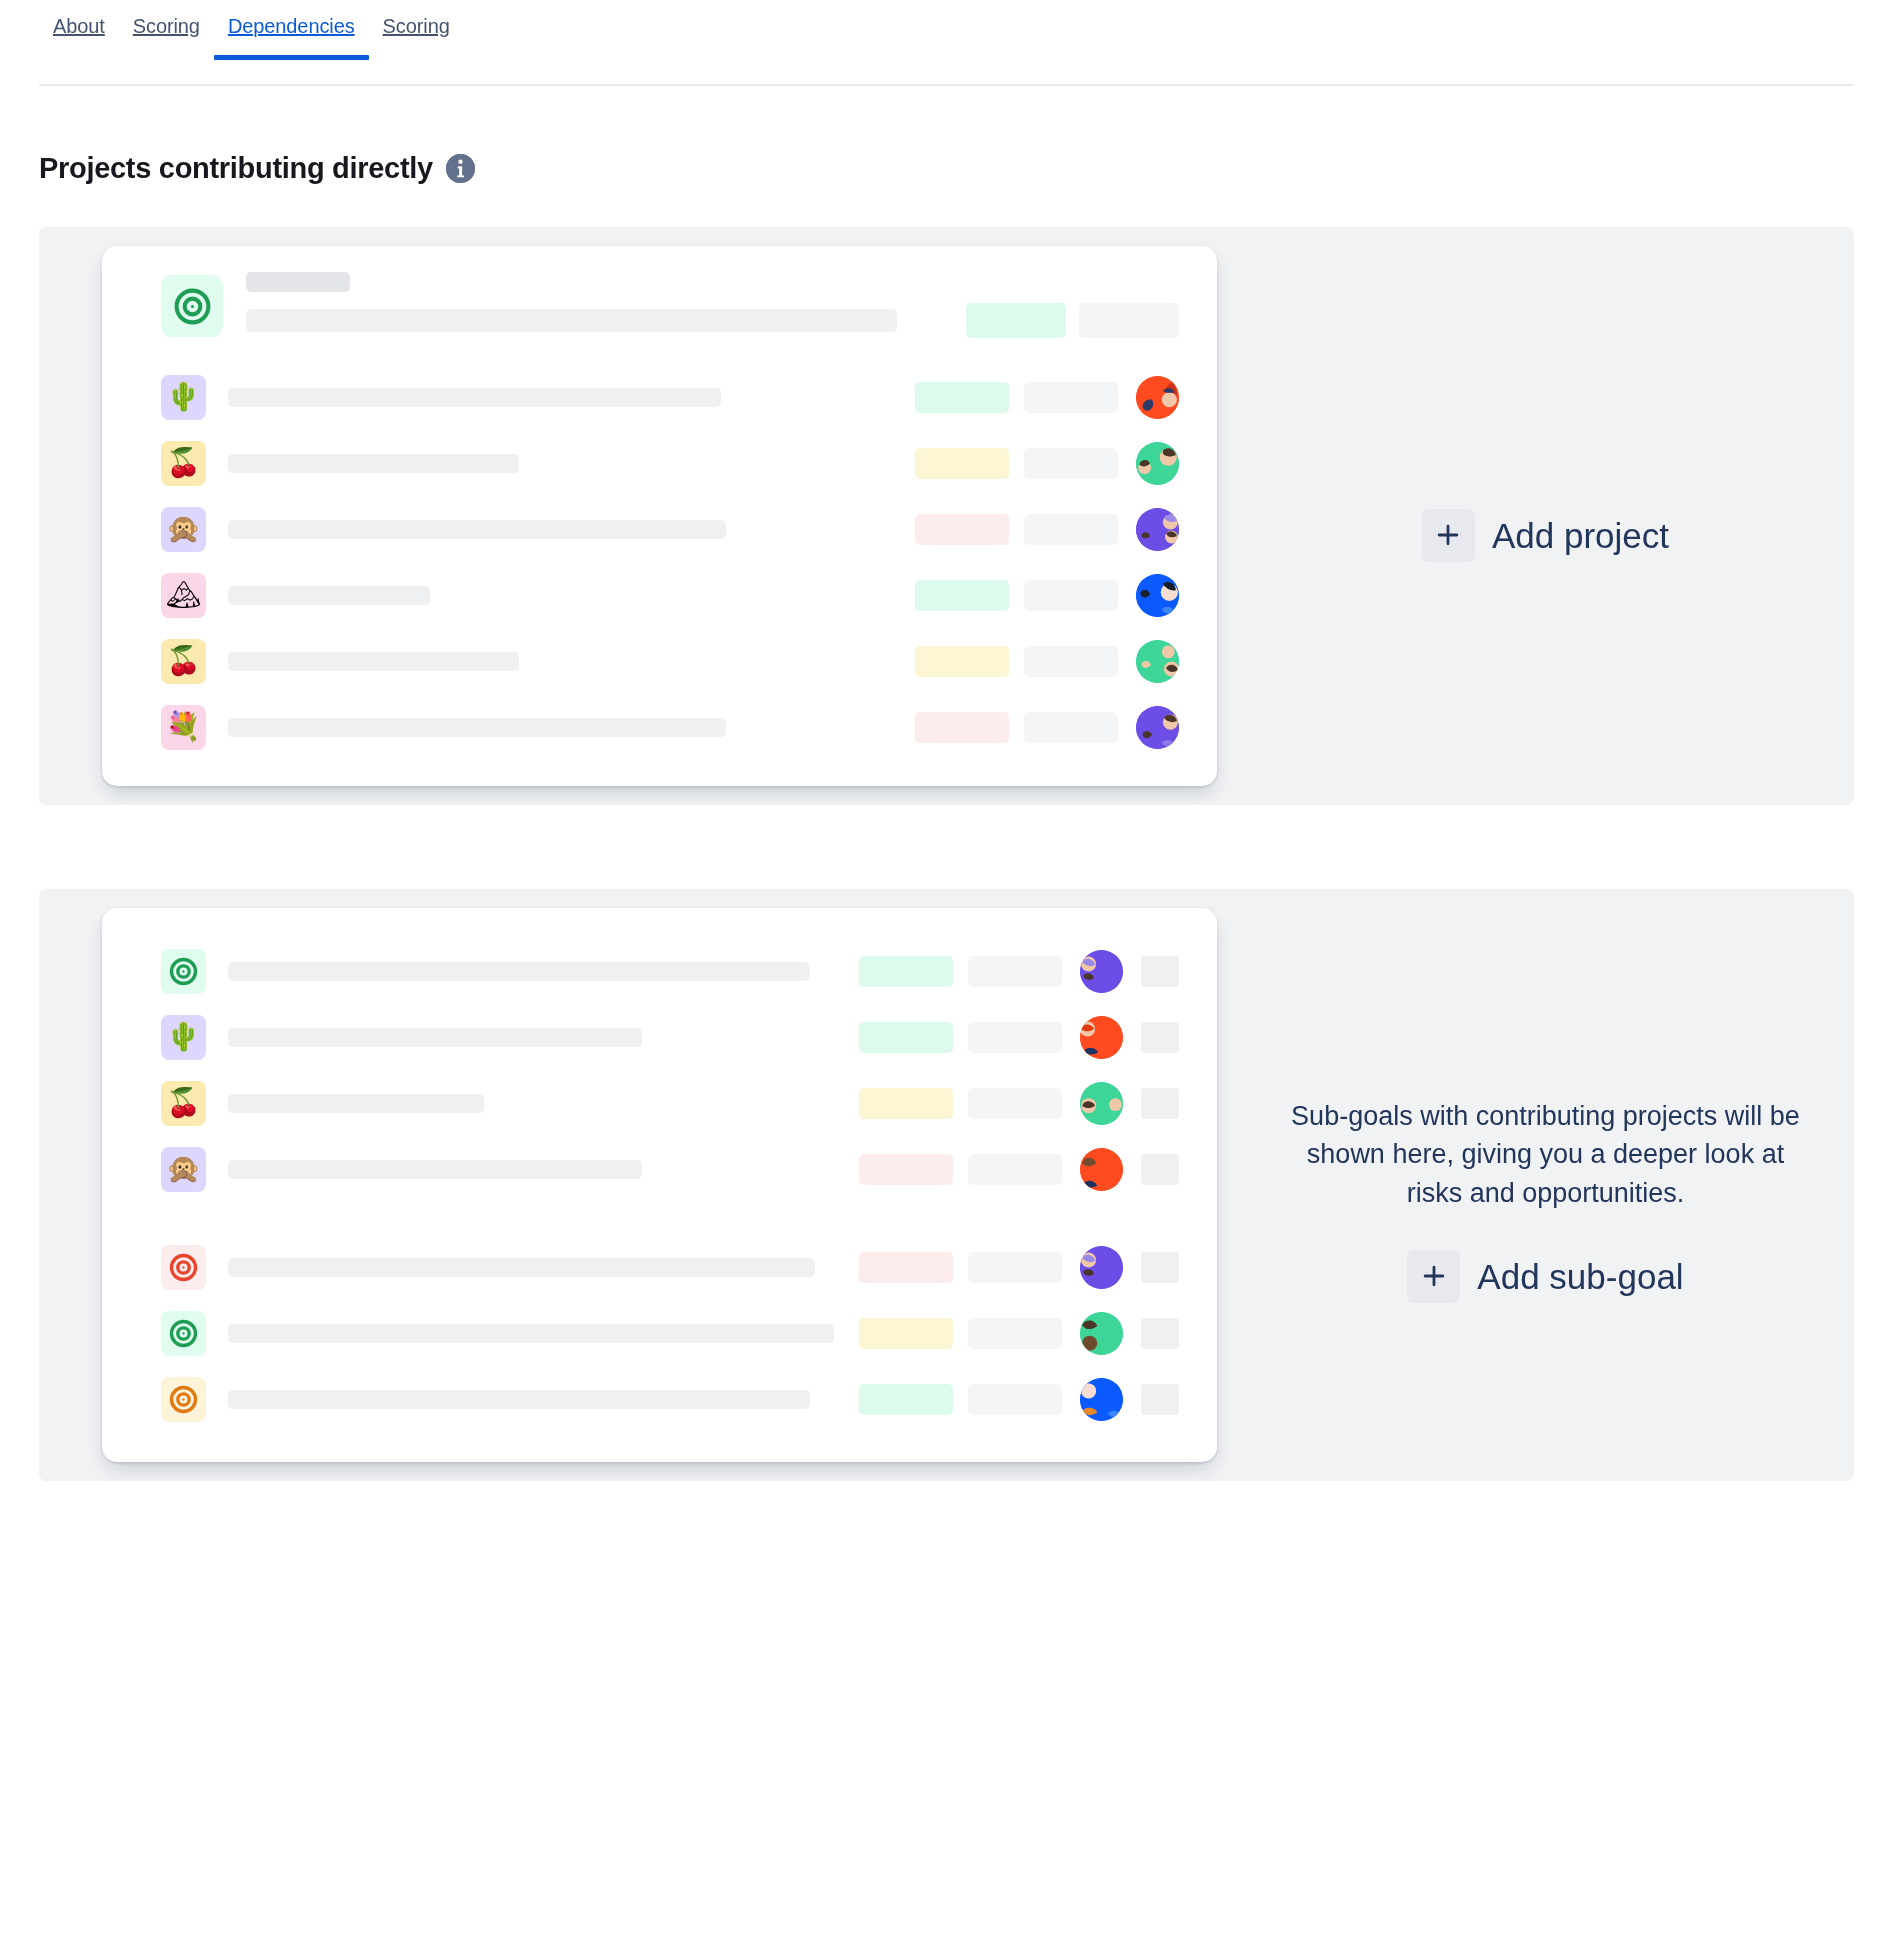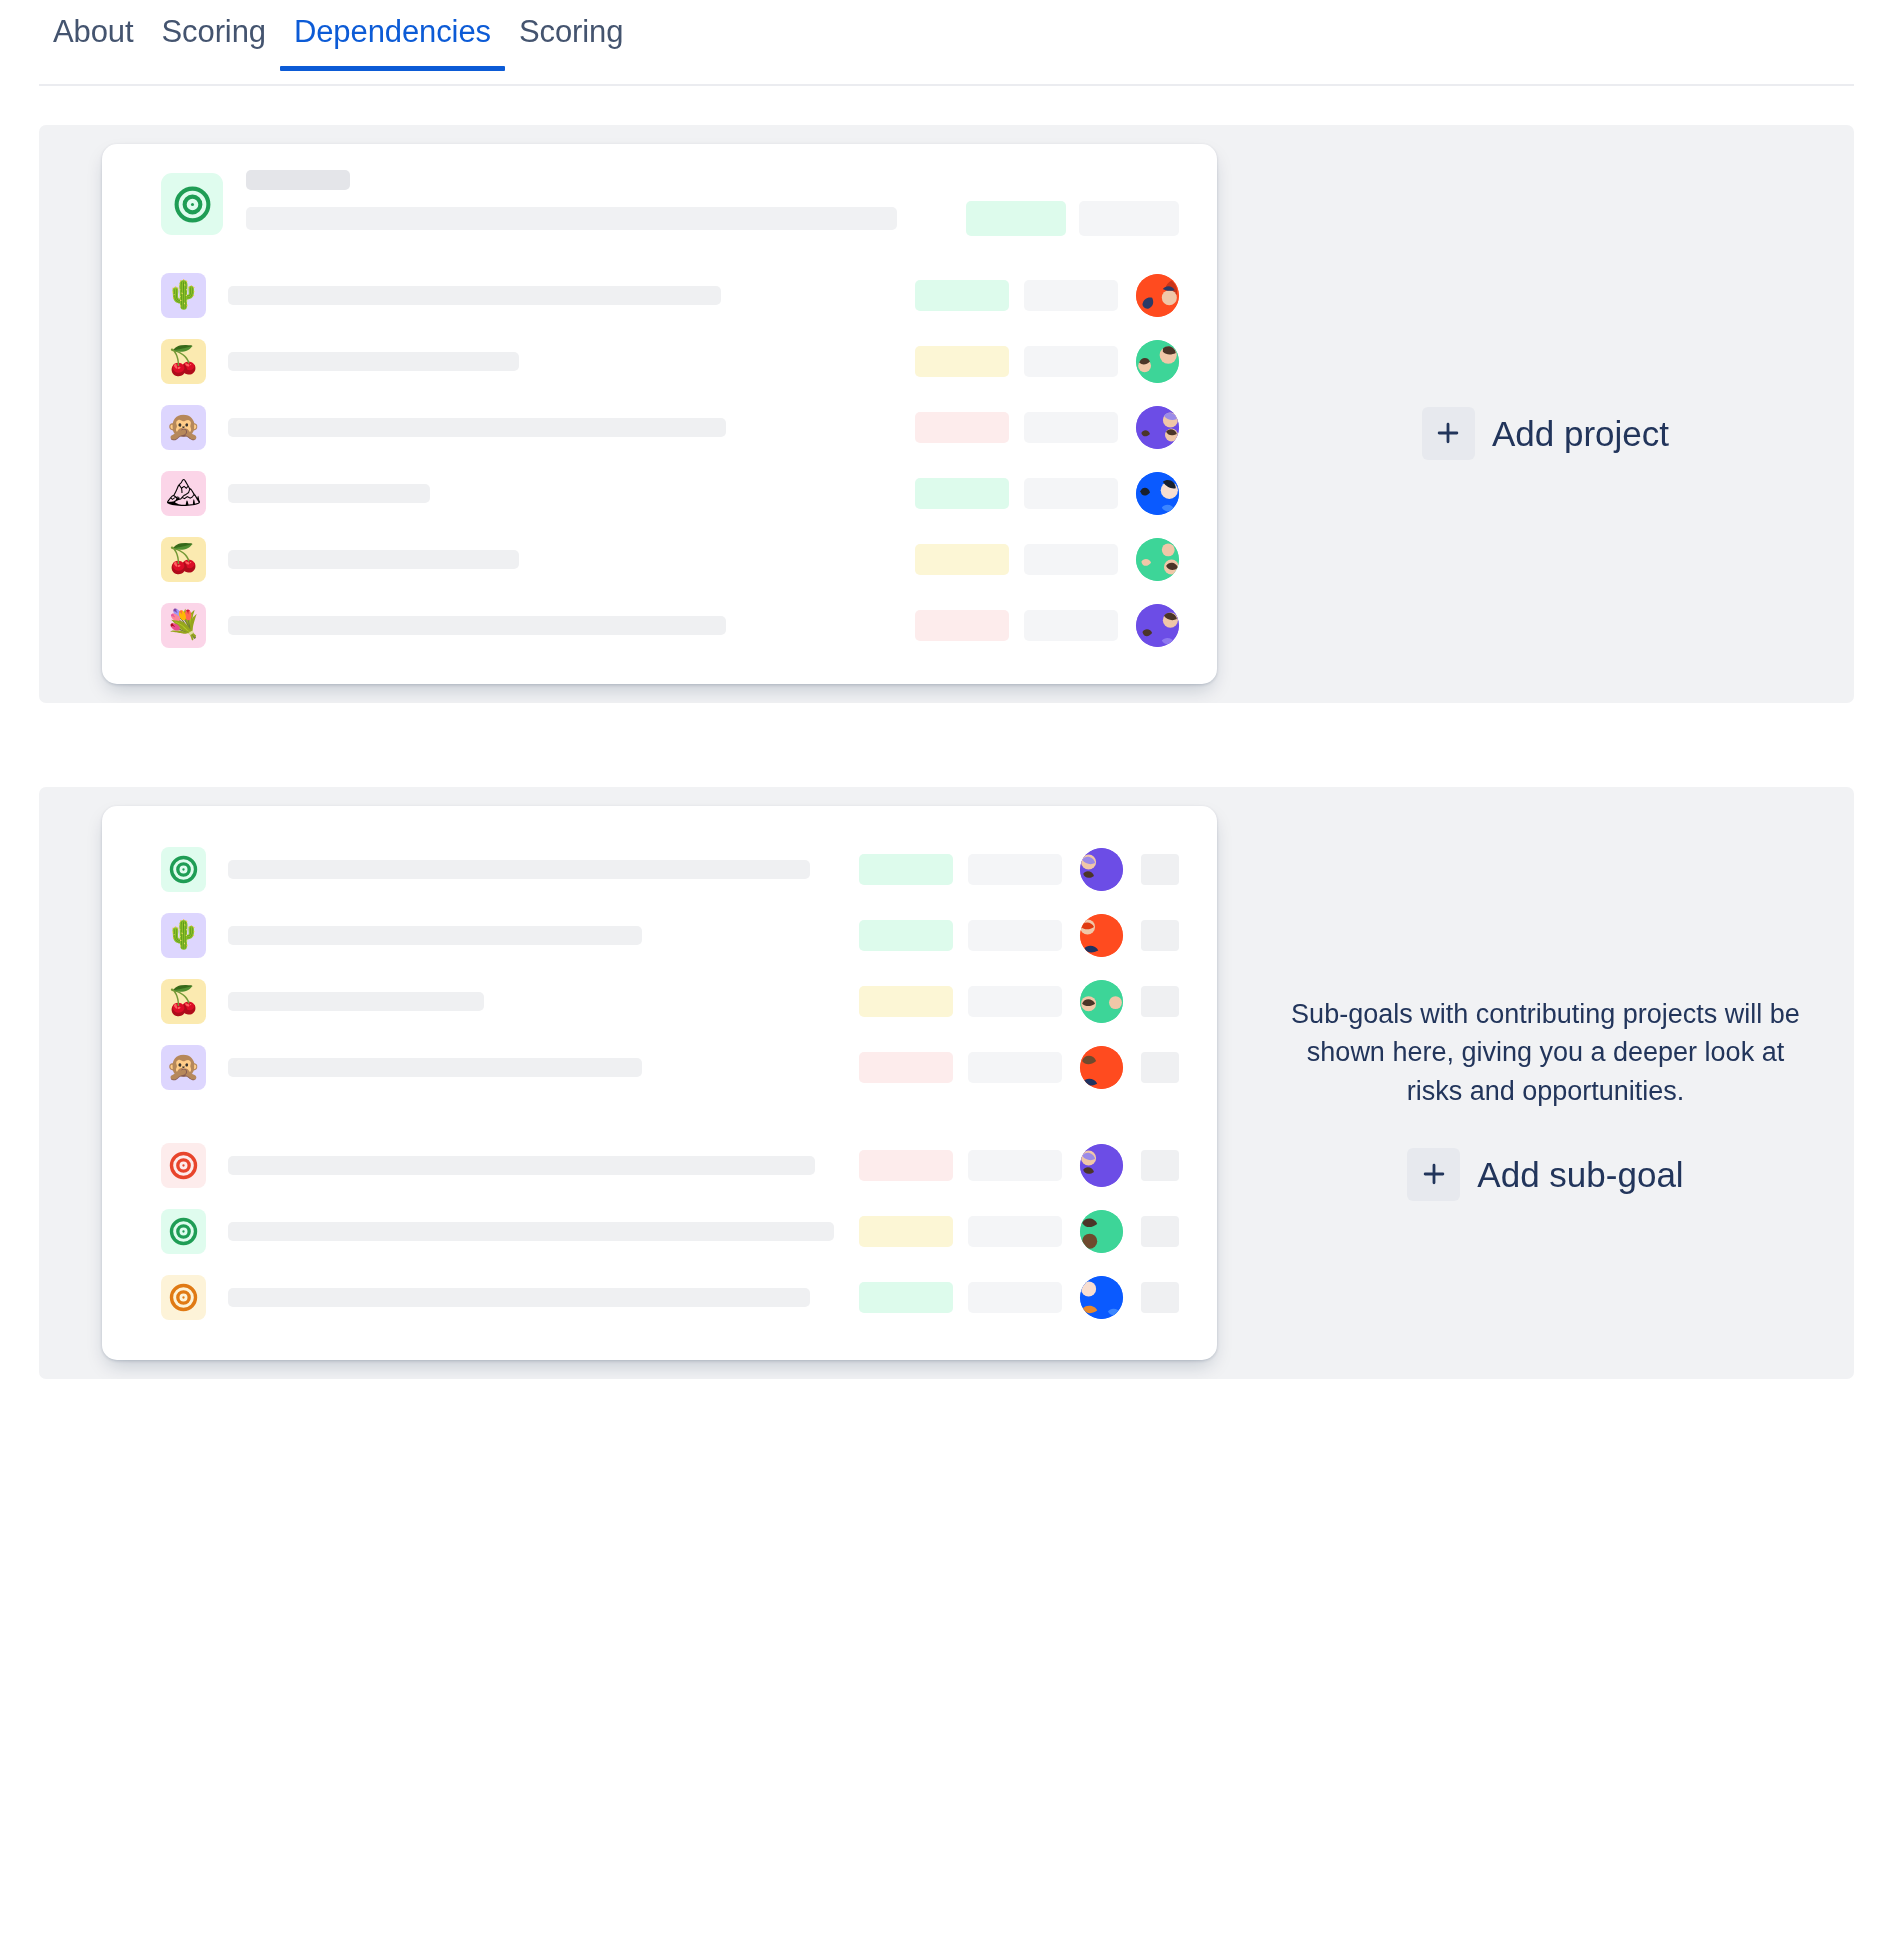--- a/index.html
+++ b/index.html
@@ -23,29 +23,30 @@
   }
   .tabbar::after {
     content: "";
     position: absolute;
     left: 0; right: 0; bottom: 0;
     height: 2.5px;
     background: #EBECF0;
   }
   .tab {
     position: relative;
-    font-size: 31px;
+    font-size: 20px;
     line-height: 1;
     padding: 16px 14px 24px 14px;
     color: #44546F;
     font-weight: 400;
     letter-spacing: -0.1px;
     cursor: pointer;
     white-space: nowrap;
     z-index: 2;
+    text-decoration: underline;
   }
   .tab.active { color: #0C5BD6; font-weight: 500; }
   .tab.active::after {
     content: "";
     position: absolute;
     left: 0; right: 0; bottom: 0;
     height: 5px;
     background: #0C5BD6;
     border-radius: 1px;
   }
@@ -262,20 +263,30 @@
 <body>
 
 <nav class="tabbar">
   <div class="tab">About</div>
   <div class="tab">Scoring</div>
   <div class="tab active">Dependencies</div>
   <div class="tab">Scoring</div>
 </nav>
 
 <section class="section">
+  <div class="section-head">
+    <h2 class="section-title">Projects contributing directly</h2>
+    <span class="info-icon">
+      <svg width="29" height="29" viewBox="0 0 24 24" aria-hidden="true">
+        <circle cx="12" cy="12" r="12" fill="#63718C"></circle>
+        <circle cx="12" cy="6.4" r="1.8" fill="#ffffff"></circle>
+        <path d="M10.2 10.1h3.1v7.6h1.6v1.6H9.3v-1.6h1.6v-6h-1.6z" fill="#ffffff"></path>
+      </svg>
+    </span>
+  </div>
 
   <div class="panel">
     <div class="panel-left">
       <div class="skel-card">
 
         <div class="goal-head">
           <span class="ic">
             <svg width="41" height="41" viewBox="0 0 24 24" aria-hidden="true">
               <circle cx="12" cy="12" r="9.3" fill="none" stroke="#1F9D55" stroke-width="2.4"></circle>
               <circle cx="12" cy="12" r="4.6" fill="none" stroke="#1F9D55" stroke-width="2.4"></circle>

